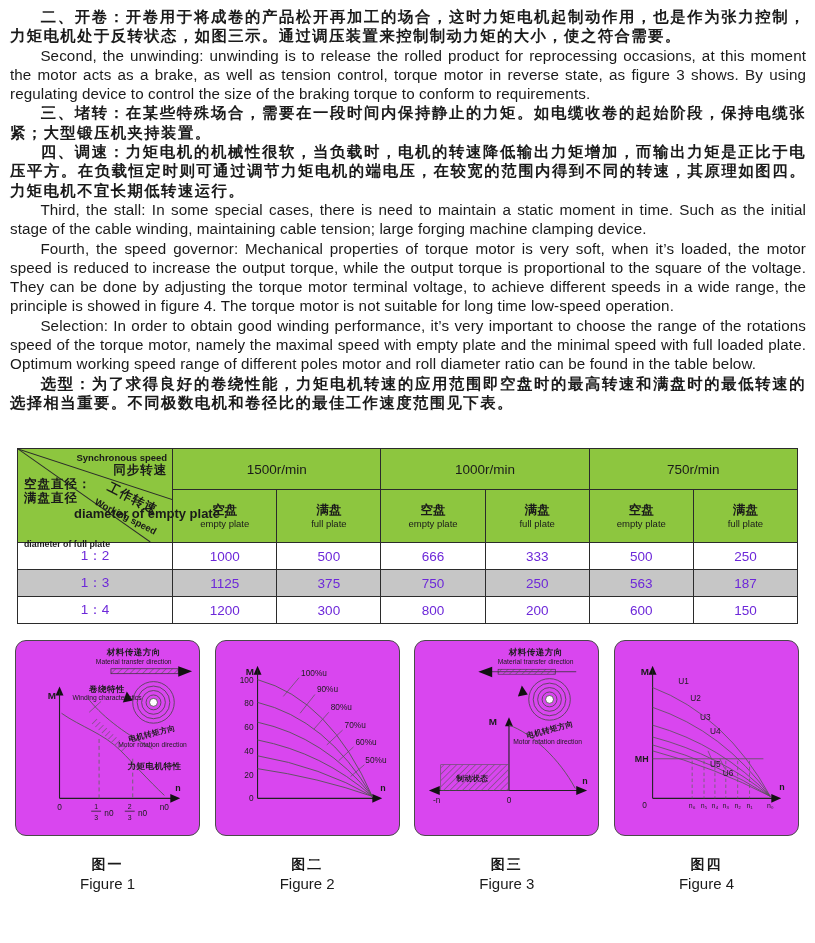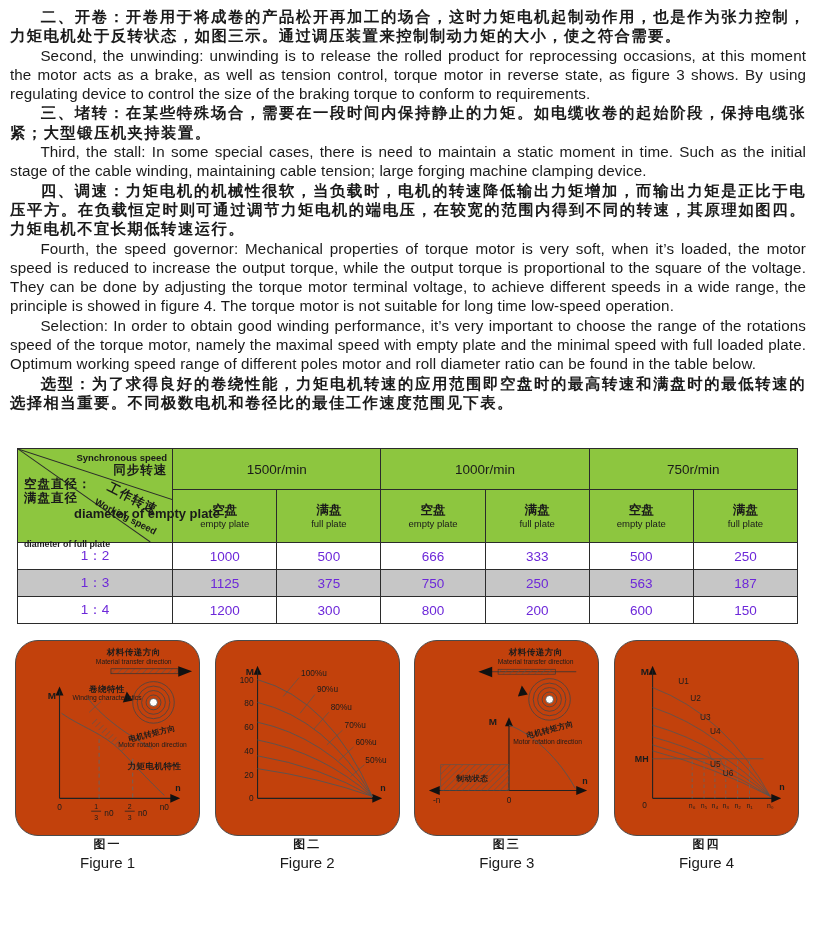--- a/index.html
+++ b/index.html
@@ -31,23 +31,23 @@
   .c-work-en{left:80px;top:47px;font-size:9.5px;font-weight:bold;transform:rotate(27deg);transform-origin:left top;}
   .c-d1{left:6px;top:27px;font-size:12.5px;letter-spacing:1px;}
   .c-d2{left:6px;top:41px;font-size:12.5px;letter-spacing:1px;}
   .c-d3{left:20px;top:57px;font-size:13px;font-weight:normal;margin-left:36px;}
   .c-d4{left:6px;top:67px;font-size:8.8px;font-weight:normal;margin-top:23px;}
   .corner-svg{position:absolute;left:0;top:0;width:100%;height:100%;}
 
   
   .figures{display:flex;justify-content:space-between;padding:0 16px 0 15px;margin-top:16px;}
   .figbox{width:185px;}
-  .figframe{border:1.4px solid #4a4a4a;border-radius:23px;height:194px;overflow:hidden;background:#c2410c;}
+  .figframe{border:1.4px solid #4a4a4a;border-radius:11px;height:194px;overflow:hidden;background:#d946ef;}
   .figframe svg{display:block;width:100%;height:100%;}
-  .cap-zh{text-align:center;font-size:12px;font-weight:bold;margin-top:0;letter-spacing:2px;}
+  .cap-zh{text-align:center;font-size:14px;font-weight:bold;margin-top:20px;letter-spacing:2px;}
   .cap-en{text-align:center;font-size:15px;margin-top:1px;}
 
   
   text{fill:#1c1c1c;}
   .tzh{font-weight:bold;font-size:8.6px;letter-spacing:0.5px;}
   .tzh8{font-weight:bold;font-size:7.8px;letter-spacing:0.3px;}
   .ten{font-size:6.8px;}
   .tax{font-weight:bold;font-size:10px;}
   .tax9{font-weight:bold;font-size:9px;}
   .ttick{font-size:8.4px;}
@@ -56,22 +56,22 @@
 </style>
 </head>
 <body>
 
 <div class="page">
 
   <div class="text-block">
     <p class="para zh">二、开卷：开卷用于将成卷的产品松开再加工的场合，这时力矩电机起制动作用，也是作为张力控制，力矩电机处于反转状态，如图三示。通过调压装置来控制制动力矩的大小，使之符合需要。</p>
     <p class="para en">Second, the unwinding: unwinding is to release the rolled product for reprocessing occasions, at this moment the motor acts as a brake, as well as tension control, torque motor in reverse state, as figure 3 shows. By using regulating device to control the size of the braking torque to conform to requirements.</p>
     <p class="para zh">三、堵转：在某些特殊场合，需要在一段时间内保持静止的力矩。如电缆收卷的起始阶段，保持电缆张紧；大型锻压机夹持装置。</p>
+    <p class="para zh">四、调速：力矩电机的机械性很软，当负载时，电机的转速降低输出力矩增加，而输出力矩是正比于电压平方。在负载恒定时则可通过调节力矩电机的端电压，在较宽的范围内得到不同的转速，其原理如图四。力矩电机不宜长期低转速运行。</p>
     <p class="para en">Third, the stall: In some special cases, there is need to maintain a static moment in time. Such as the initial stage of the cable winding, maintaining cable tension; large forging machine clamping device.</p>
-    <p class="para zh">四、调速：力矩电机的机械性很软，当负载时，电机的转速降低输出力矩增加，而输出力矩是正比于电压平方。在负载恒定时则可通过调节力矩电机的端电压，在较宽的范围内得到不同的转速，其原理如图四。力矩电机不宜长期低转速运行。</p>
     <p class="para en">Fourth, the speed governor: Mechanical properties of torque motor is very soft, when it’s loaded, the motor speed is reduced to increase the output torque, while the output torque is proportional to the square of the voltage. They can be done by adjusting the torque motor terminal voltage, to achieve different speeds in a wide range, the principle is showed in figure 4. The torque motor is not suitable for long time low-speed operation.</p>
     <p class="para en">Selection: In order to obtain good winding performance, it’s very important to choose the range of the rotations speed of the torque motor, namely the maximal speed with empty plate and the minimal speed with full loaded plate. Optimum working speed range of different poles motor and roll diameter ratio can be found in the table below.</p>
     <p class="para zh">选型：为了求得良好的卷绕性能，力矩电机转速的应用范围即空盘时的最高转速和满盘时的最低转速的选择相当重要。不同极数电机和卷径比的最佳工作速度范围见下表。</p>
   </div>
 
   <table class="speed-table">
     <colgroup>
       <col style="width:155px">
         <col style="width:104px">
         <col style="width:104px">

